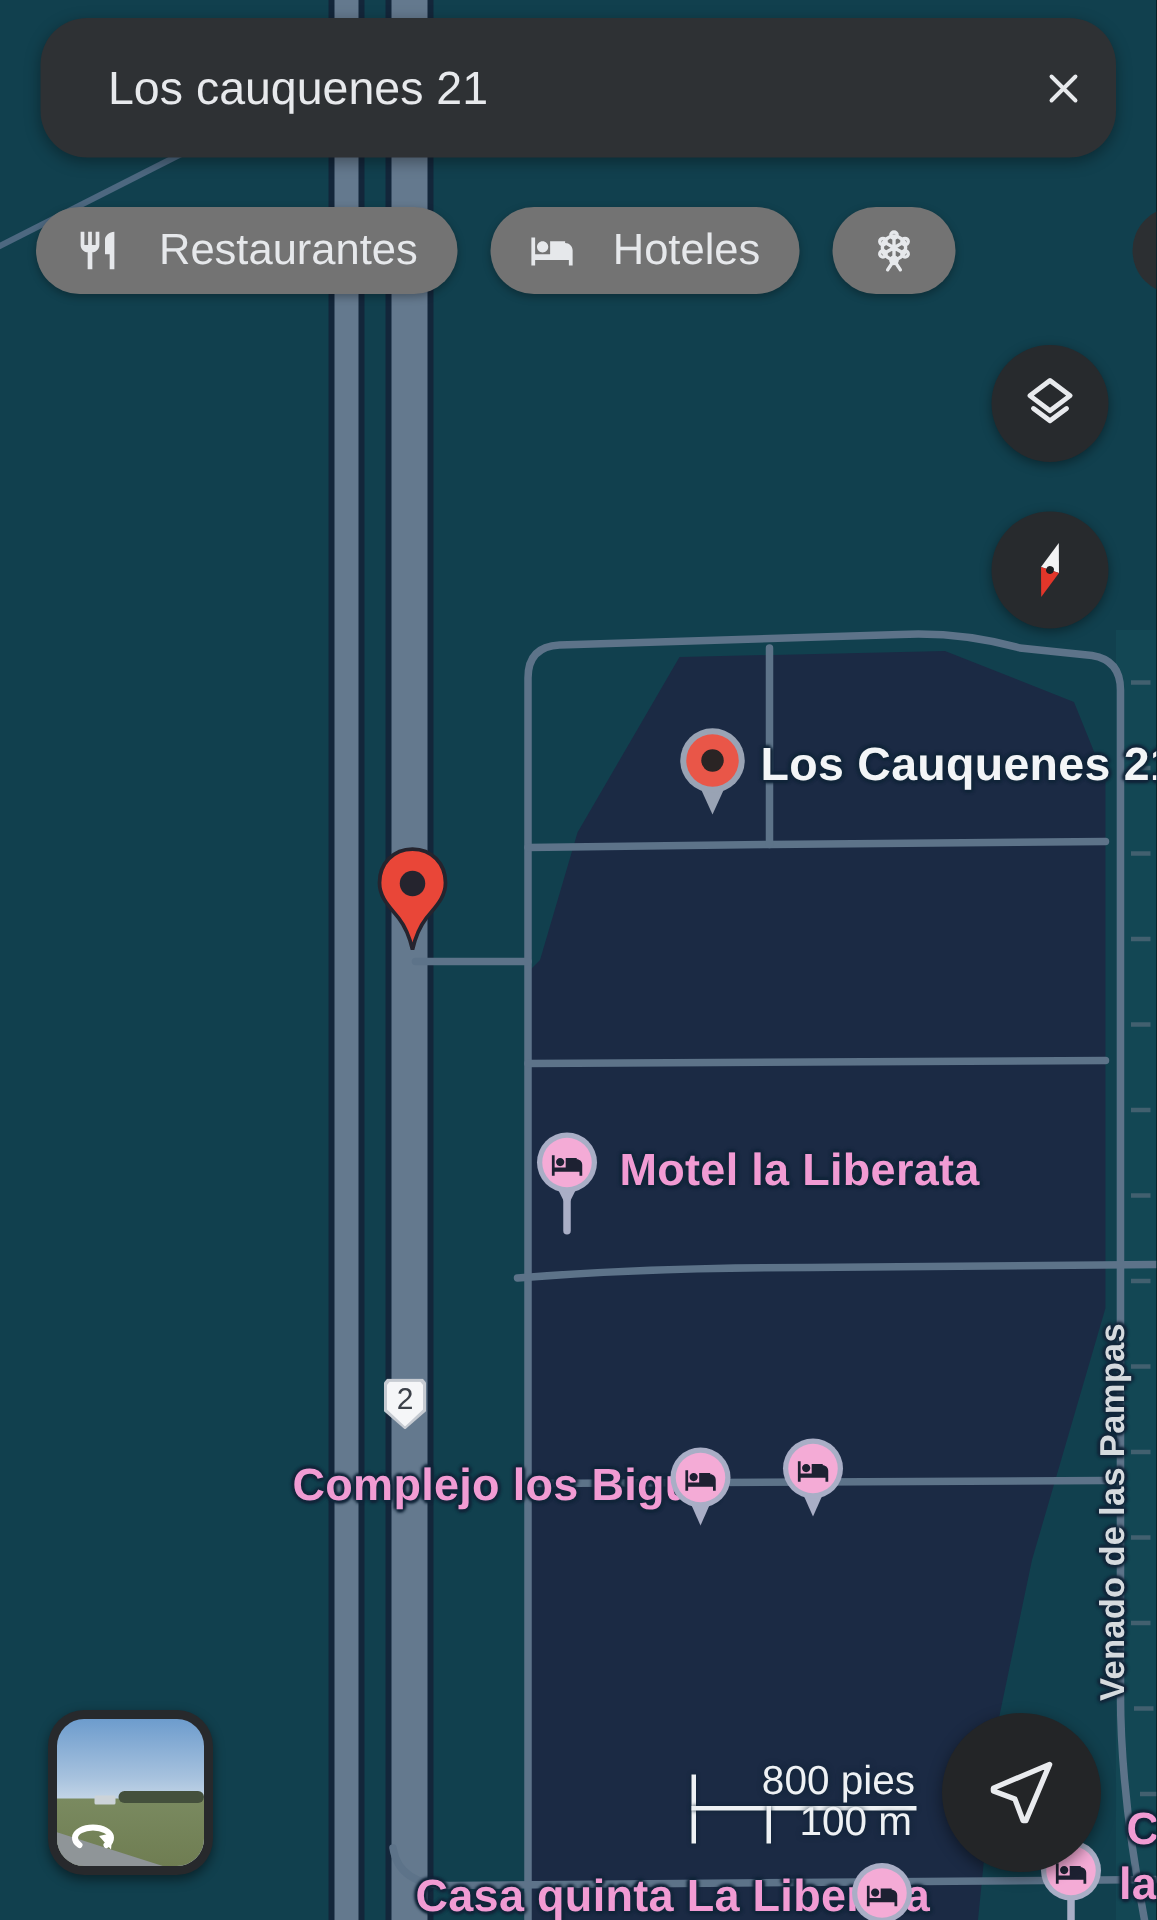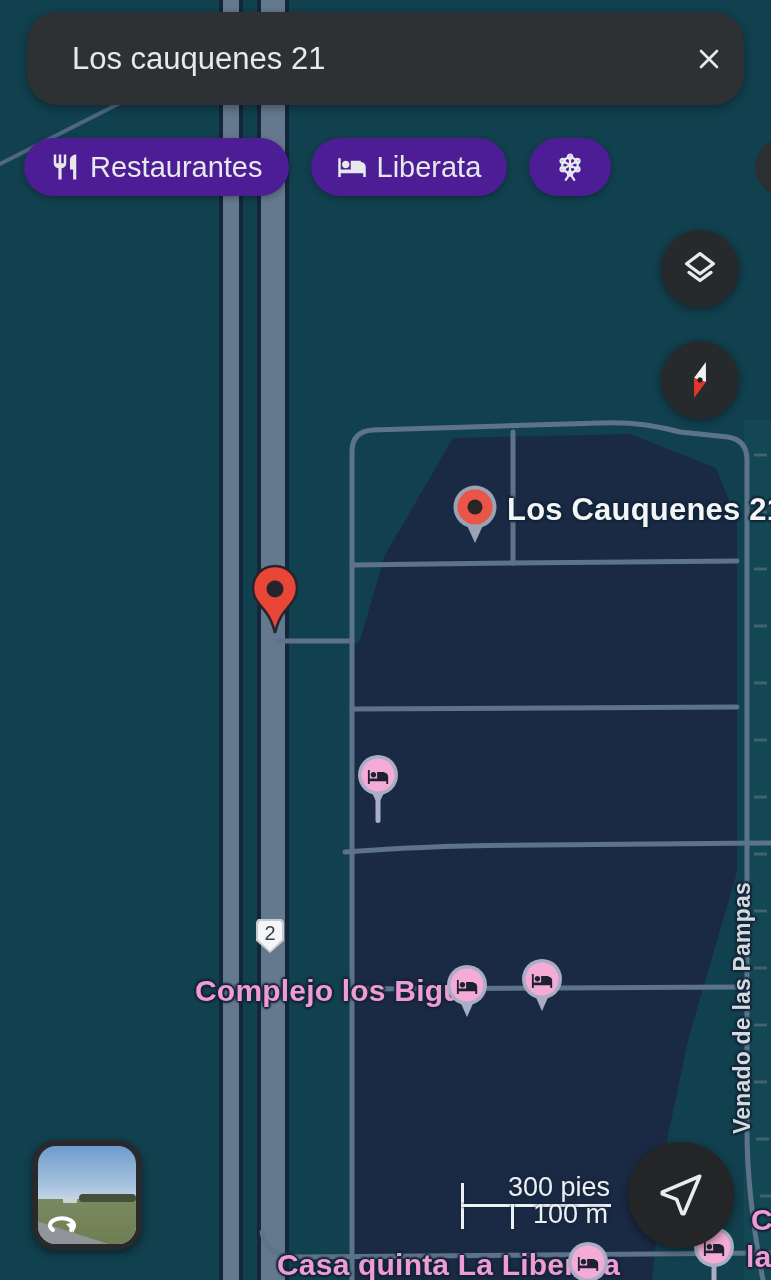--- a/index.html
+++ b/index.html
@@ -29,22 +29,22 @@
 
   
   .searchbar{position:absolute;left:27px;top:12px;width:717px;height:93px;
     background:#2e3134;border-radius:31px;box-shadow:0 3px 10px rgba(0,0,0,.35);
     display:flex;align-items:center;}
   .searchbar .query{flex:1;padding-left:45px;font-size:31px;color:#e7e9ec;}
   .searchbar .close{width:70px;height:93px;display:flex;align-items:center;justify-content:center;cursor:pointer;}
 
   
   .chips{position:absolute;left:24px;top:138px;display:flex;gap:22px;}
-  .chip{height:58px;border-radius:29px;background:#4c1d95;display:flex;align-items:center;
-    padding:0 26px;gap:10px;box-shadow:0 2px 6px rgba(0,0,0,.3);}
+  .chip{height:58px;border-radius:29px;background:#737373;display:flex;align-items:center;
+    padding:0 26px;gap:26px;box-shadow:0 2px 6px rgba(0,0,0,.3);}
   .chip span{font-size:29px;color:#e6e8eb;}
   .chip-sliver{position:absolute;left:755px;top:138px;width:80px;height:58px;
     border-radius:29px;background:#2c2f32;}
 
   
   .circle-btn{position:absolute;width:78px;height:78px;border-radius:50%;
     background:#272a2d;display:flex;align-items:center;justify-content:center;
     box-shadow:0 2px 8px rgba(0,0,0,.4);}
   .nav-btn{position:absolute;left:628px;top:1142px;width:106px;height:106px;border-radius:50%;
     background:#232527;display:flex;align-items:center;justify-content:center;
@@ -120,20 +120,21 @@
 
   <svg class="abs z20" style="left:355px;top:753px;" width="46" height="84" viewBox="0 0 46 84">
     <rect x="20.5" y="40" width="5" height="30" rx="2.5" fill="#a9aec6"></rect>
     <path d="M15 36 Q23 52 23 52 Q23 52 31 36 Z" fill="#a9aec6"></path>
     <circle cx="23" cy="22" r="20" fill="#a9aec6"></circle>
     <circle cx="23" cy="22" r="16.5" fill="#f4abd6"></circle>
     <g transform="translate(12,12.5) scale(0.92)">
       <path d="M19 7h-8v7H3V5H1v15h2v-3h18v3h2v-8c0-2.21-1.79-4-4-4zM7 13c1.66 0 3-1.34 3-3S8.66 7 7 7s-3 1.34-3 3 1.34 3 3 3z" fill="#1d2132"></path>
     </g>
   </svg>
+  <div class="maplabel lbl-pink halo z20" style="left:413px;top:764px;">Motel la Liberata</div>
 
   <div class="maplabel lbl-pink halo z20" style="left:195px;top:974px;">Complejo los Bigua</div>
   <svg class="abs z20" style="left:444px;top:963px;" width="46" height="58" viewBox="0 0 46 58">
     <path d="M15 36 Q23 54 23 54 Q23 54 31 36 Z" fill="#a9aec6"></path>
     <circle cx="23" cy="22" r="20" fill="#a9aec6"></circle>
     <circle cx="23" cy="22" r="16.5" fill="#f4abd6"></circle>
     <g transform="translate(12,12.5) scale(0.92)">
       <path d="M19 7h-8v7H3V5H1v15h2v-3h18v3h2v-8c0-2.21-1.79-4-4-4zM7 13c1.66 0 3-1.34 3-3S8.66 7 7 7s-3 1.34-3 3 1.34 3 3 3z" fill="#1d2132"></path>
     </g>
   </svg>
@@ -186,21 +187,21 @@
     <div class="chip">
       <svg width="30" height="30" viewBox="0 0 24 24">
         <path d="M11 9H9V2H7v7H5V2H3v7c0 2.12 1.66 3.84 3.75 3.97V22h2.5v-9.03C11.34 12.84 13 11.12 13 9V2h-2v7zm5-3v8h2.5v8H21V2c-2.76 0-5 2.24-5 4z" fill="#e6e8eb"></path>
       </svg>
       <span>Restaurantes</span>
     </div>
     <div class="chip">
       <svg width="30" height="30" viewBox="0 0 24 24">
         <path d="M19 7h-8v7H3V5H1v15h2v-3h18v3h2v-8c0-2.21-1.79-4-4-4zM7 13c1.66 0 3-1.34 3-3S8.66 7 7 7s-3 1.34-3 3 1.34 3 3 3z" fill="#e6e8eb"></path>
       </svg>
-      <span>Liberata</span>
+      <span>Hoteles</span>
     </div>
     <div class="chip">
       <svg width="30" height="30" viewBox="0 0 24 24">
         <g stroke="#e6e8eb" stroke-width="1.8" fill="none" stroke-linecap="round">
           <circle cx="12" cy="10.5" r="6.2"></circle>
           <path d="M12 4.3 V10.5 M12 10.5 L17.4 7.4 M12 10.5 L17.4 13.6 M12 10.5 V16.7 M12 10.5 L6.6 13.6 M12 10.5 L6.6 7.4"></path>
           <circle cx="12" cy="3.8" r="1.7"></circle>
             <circle cx="17.9" cy="7.2" r="1.7"></circle>
             <circle cx="17.9" cy="13.8" r="1.7"></circle>
           <circle cx="12" cy="17.2" r="1.7"></circle>
@@ -224,21 +225,21 @@
     <svg width="46" height="46" viewBox="-23 -23 46 46">
       <g transform="rotate(18)">
         <path d="M0 -19 L6.3 0 L-6.3 0 Z" fill="#f2f3f4"></path>
         <path d="M-6.3 0 L6.3 0 L0 19 Z" fill="#e2362a"></path>
         <circle cx="0" cy="0" r="2.6" fill="#1c1e20"></circle>
       </g>
     </svg>
   </div>
 
   <div>
-    <div class="scale-text" style="left:440px;top:1172px;width:170px;">300 pies</div>
+    <div class="scale-text" style="left:440px;top:1172px;width:170px;">800 pies</div>
     <div class="scale-line" style="left:461px;top:1183px;width:3px;height:46px;"></div>
     <div class="scale-line" style="left:461px;top:1204px;width:150px;height:3px;"></div>
     <div class="scale-line" style="left:511px;top:1204px;width:3px;height:25px;"></div>
     <div class="scale-text" style="left:440px;top:1199px;width:168px;">100 m</div>
   </div>
 
   <div class="sv-thumb">
     <div class="sv-photo">
       <div class="sv-sky"></div>
       <div class="sv-field"></div>

